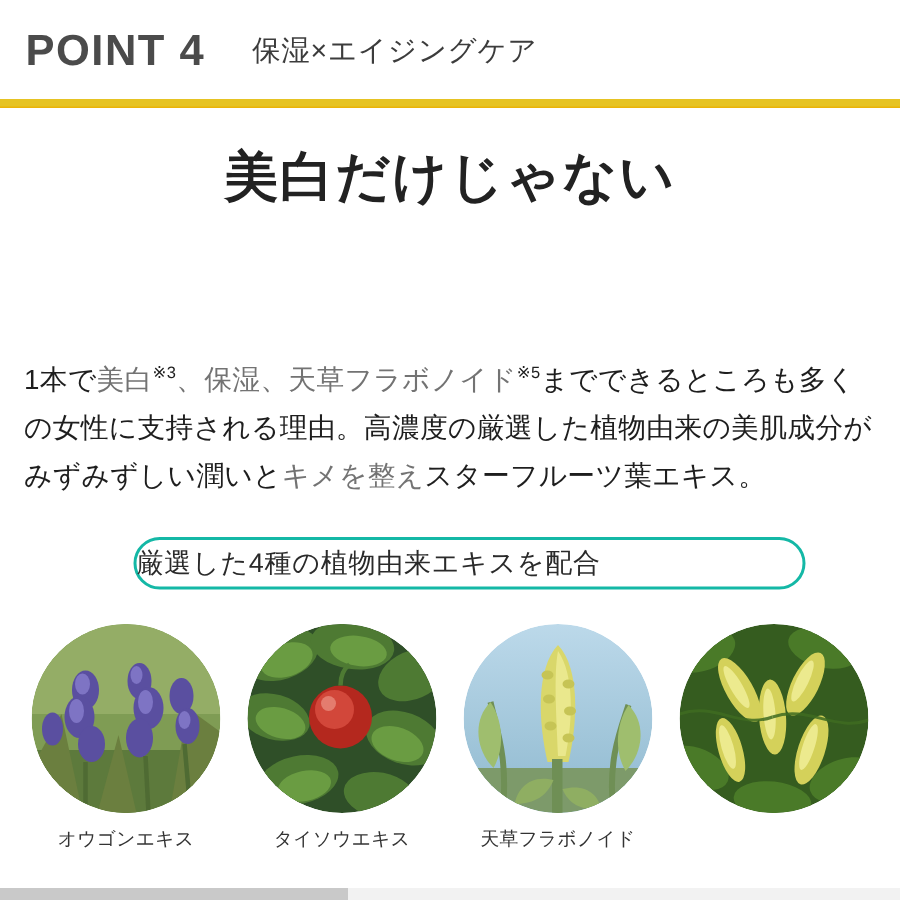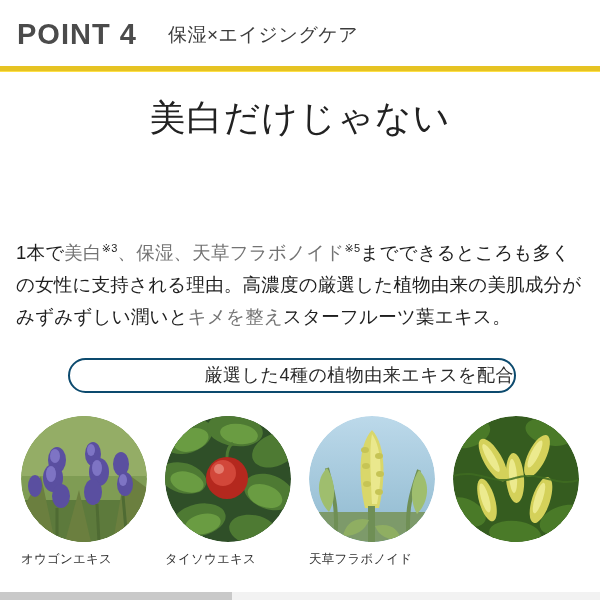--- a/index.html
+++ b/index.html
@@ -14,21 +14,21 @@
     overflow: hidden;
     position: relative;
   }
 
   
   .header {
     position: absolute;
     left: 0; top: 0;
     width: 600px;
     height: 72px;
-    background: #fde047;
+    background: #eab308;
     box-sizing: border-box;
   }
   .header-bar {
     position: absolute;
     left: 0; top: 0;
     width: 600px;
     height: 66px;
     background: #ffffff;
   }
   .header-underline {
@@ -63,21 +63,21 @@
   
   .headline {
     position: absolute;
     left: 0;
     top: 95px;
     width: 600px;
     text-align: center;
   }
   .headline-line1 {
     font-size: 36px;
-    font-weight: normal;
+    font-weight: bold;
     color: #222222;
     letter-spacing: 1px;
     line-height: 46px;
   }
   .headline-line2 {
     margin-top: 4px;
     font-size: 36px;
     font-weight: bold;
     letter-spacing: 1px;
     line-height: 46px;
@@ -107,29 +107,29 @@
   .body-copy .red { color: #737373; }
   .body-copy sup {
     font-size: 11px;
     vertical-align: super;
     line-height: 0;
   }
 
   
   .pill {
     position: absolute;
-    left: 68px;
+    left: 89px;
     top: 358px;
     width: 448px;
     height: 35px;
-    border: 2px solid #0c4a6e;
+    border: 2px solid #14b8a6;
     border-radius: 18px;
     box-sizing: border-box;
     background: #ffffff;
-    text-align: right;
+    text-align: left;
   }
   .pill-text {
     display: block;
     font-size: 18px;
     line-height: 31px;
     color: #2a2a2a;
     letter-spacing: 0.5px;
   }
 
   
@@ -137,20 +137,21 @@
     position: absolute;
     left: 0;
     top: 416px;
     width: 600px;
     display: flex;
     justify-content: center;
     gap: 18px;
   }
   .card {
     width: 126px;
+    text-align: center;
     font-family: Liberation Serif, serif;
   }
   .card-photo {
     width: 126px;
     height: 126px;
     border-radius: 63px;
     overflow: hidden;
     position: relative;
   }
   .card-caption {

